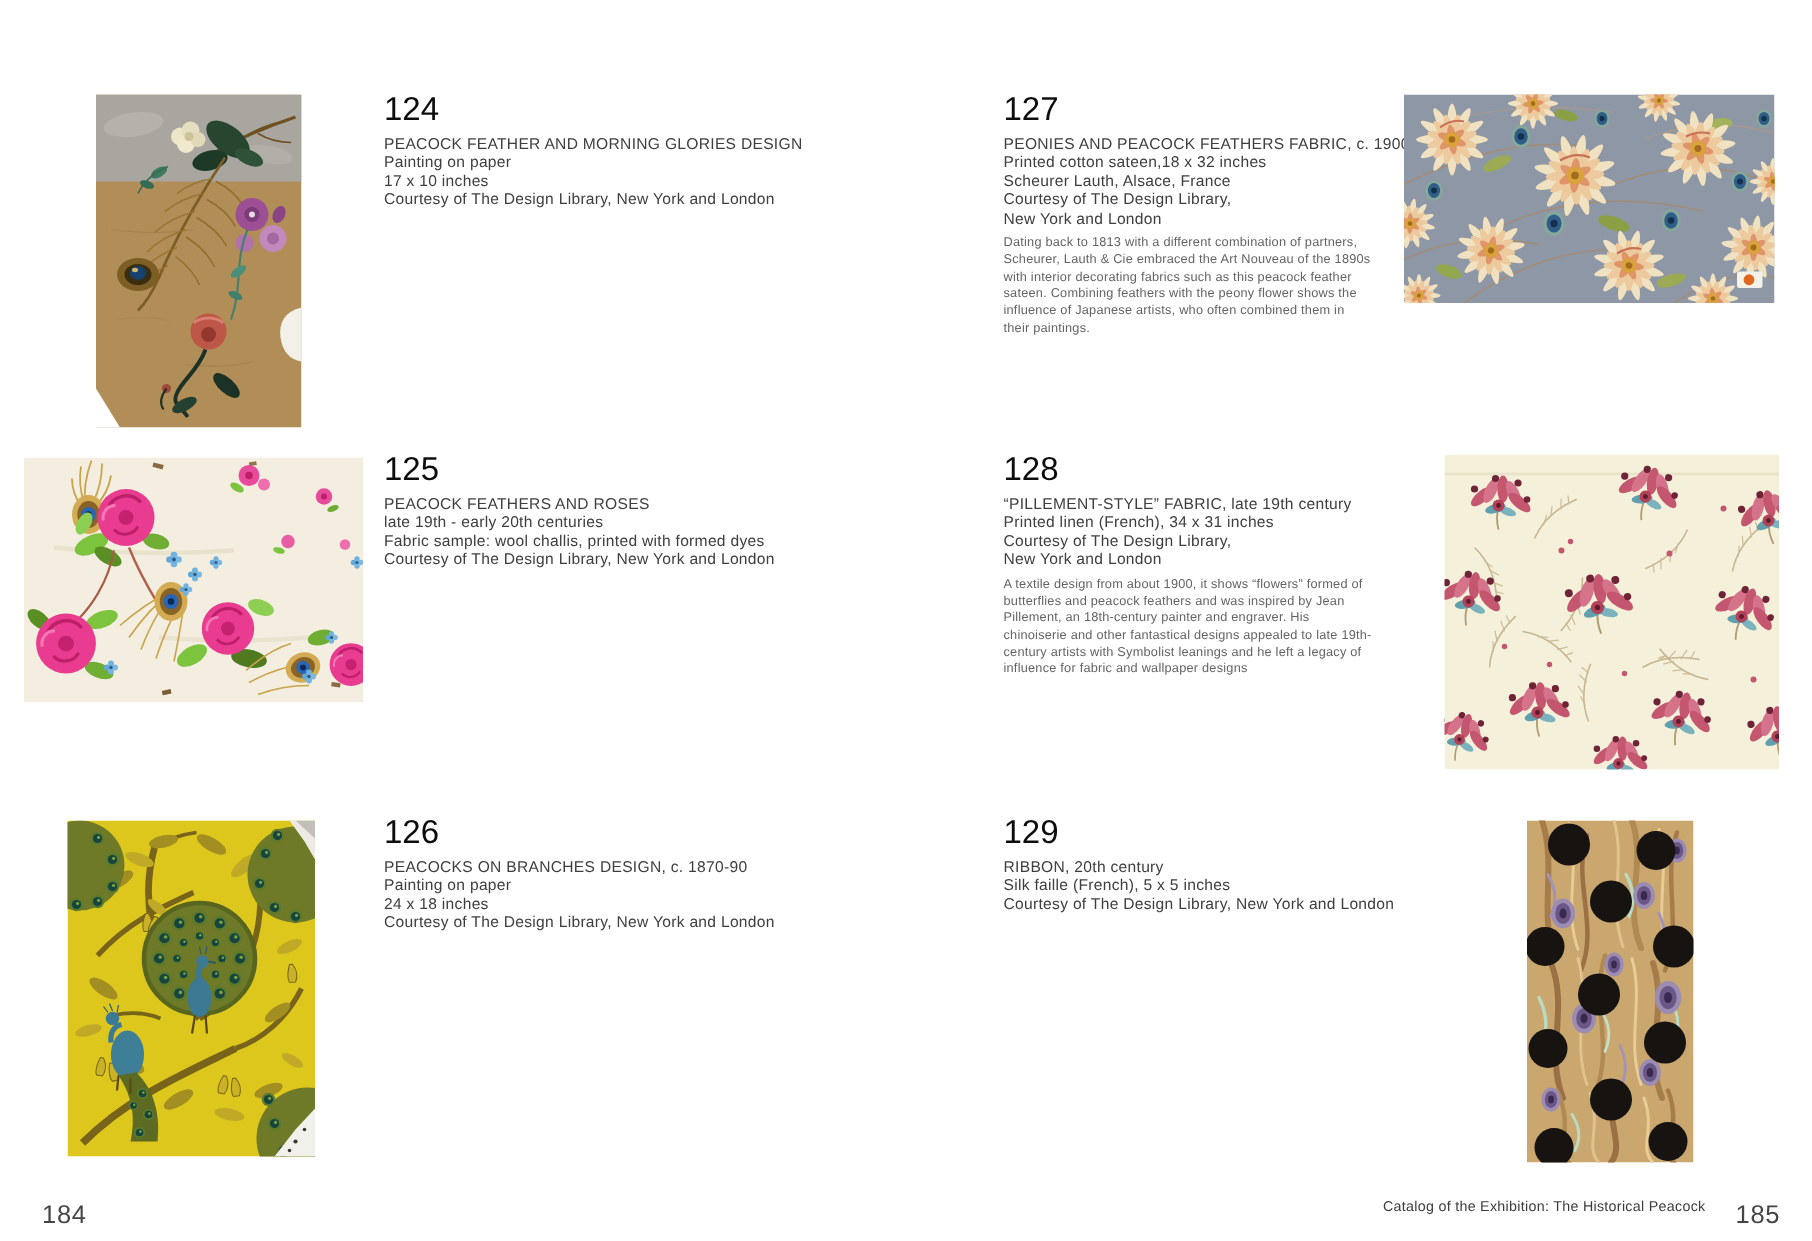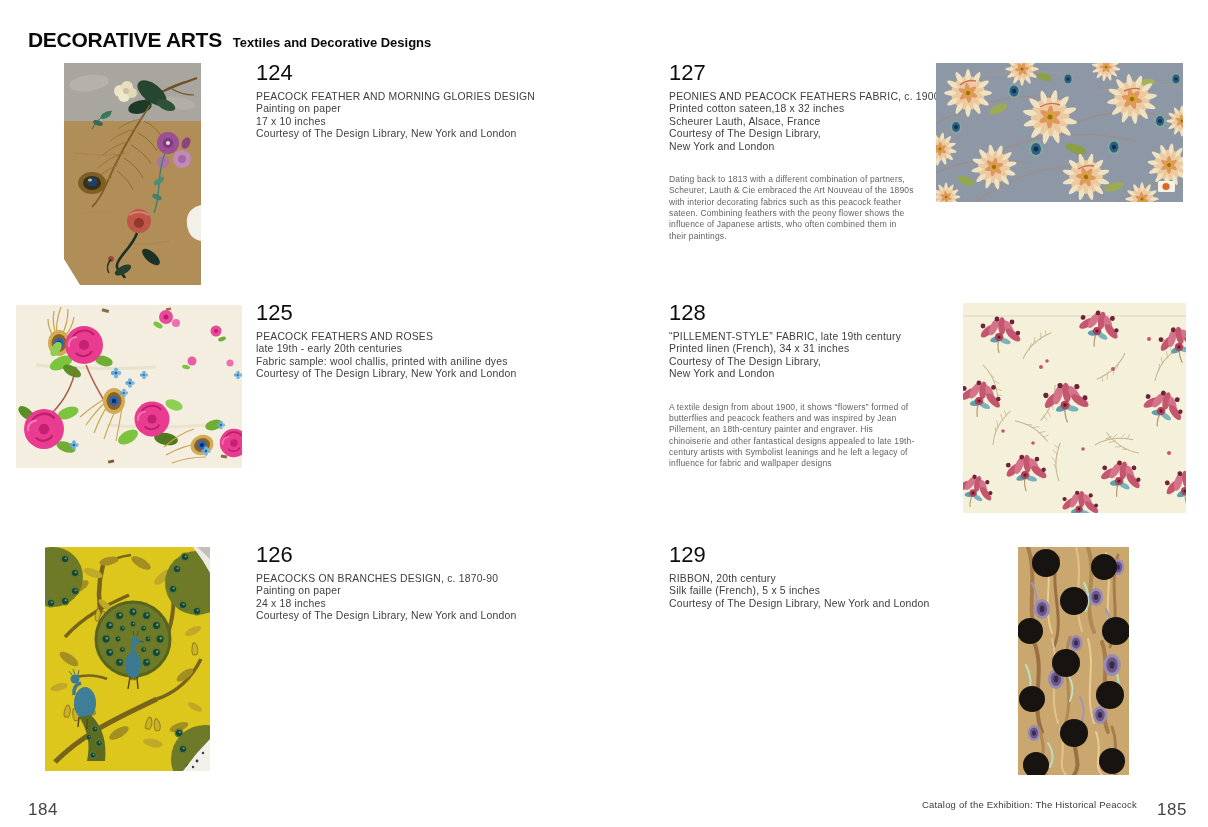--- a/index.html
+++ b/index.html
@@ -5,33 +5,29 @@
   html,body{margin:0;padding:0;background:#ffffff;}
   .page{position:relative;width:1208px;height:827px;background:#ffffff;overflow:hidden;
         font-family:"Liberation Sans","DejaVu Sans",sans-serif;color:#3e3e3e;}
   .header{position:absolute;left:28px;top:28px;display:flex;align-items:baseline;gap:11px;}
   .header .title{font-size:21px;font-weight:bold;color:#0a0a0a;letter-spacing:-0.3px;}
   .header .subtitle{font-size:13px;font-weight:bold;color:#0a0a0a;}
   .art{position:absolute;margin:0;padding:0;line-height:0;}
   .entry{position:absolute;}
   .num{font-size:22px;line-height:21px;font-weight:normal;color:#0d0d0d;margin:0 0 8px 0;}
   .lines div{font-size:10.4px;line-height:12.4px;letter-spacing:0.2px;color:#3e3e3e;white-space:nowrap;}
-  .note{margin:21px 0 0 0;width:246px;font-size:8.5px;line-height:11.3px;letter-spacing:0.15px;color:#636363;}
+  .note{margin:3px 0 0 0;width:246px;font-size:8.5px;line-height:11.3px;letter-spacing:0.15px;color:#636363;}
   .footer-pageno{position:absolute;font-size:17px;color:#454545;letter-spacing:0.5px;}
   .footer-caption{position:absolute;top:799px;right:71px;font-size:9.5px;color:#3c3c3c;letter-spacing:0.2px;}
 </style>
 </head>
 <body>
 
 <div class="page">
 
-  <div class="header">
-    <span class="title">DECORATIVE ARTS</span>
-    <span class="subtitle">Textiles and Decorative Designs</span>
-  </div>
 
   <figure class="art" style="left:64px;top:63px;width:137px;height:222px">
     <svg width="137" height="222" viewBox="0 0 137 222" xmlns="http://www.w3.org/2000/svg">
       <rect width="137" height="222" fill="#b18d57"></rect>
       <rect width="137" height="58" fill="#a9a6a0"></rect>
       <ellipse cx="25" cy="20" rx="20" ry="8" fill="#b5b2ab" transform="rotate(-8 25 20)"></ellipse>
       <ellipse cx="115" cy="40" rx="16" ry="6" fill="#b2afa8" transform="rotate(10 115 40)"></ellipse>
       <path d="M10,90 q30,4 55,0" stroke="#9c7a45" stroke-width="0.8" fill="none" opacity="0.6"></path>
       <path d="M60,180 q25,3 45,-2" stroke="#9c7a45" stroke-width="0.8" fill="none" opacity="0.5"></path>
       <path d="M15,150 q20,-3 35,1" stroke="#a5854e" stroke-width="0.7" fill="none" opacity="0.5"></path>
@@ -193,21 +189,21 @@
       <use href="#bluef" transform="translate(205,120) scale(0.8)"></use>
       <use href="#bluef" transform="translate(222,70) scale(0.8)"></use>
     </svg>
   </figure>
 
   <div class="entry" style="left:256px;top:302px;width:330px">
     <div class="num">125</div>
     <div class="lines">
       <div>PEACOCK FEATHERS AND ROSES</div>
       <div>late 19th - early 20th centuries</div>
-      <div>Fabric sample: wool challis, printed with aniline dyes</div>
+      <div>Fabric sample: wool challis, printed with formed dyes</div>
       <div>Courtesy of The Design Library, New York and London</div>
     </div>
   </div>
 
   <figure class="art" style="left:45px;top:547px;width:165px;height:224px">
     <svg width="165" height="224" viewBox="0 0 165 224" xmlns="http://www.w3.org/2000/svg">
       <defs>
         <g id="spot126">
           <circle r="5" fill="#5d7a2c"></circle>
             <circle r="3.4" fill="#16453f"></circle>

